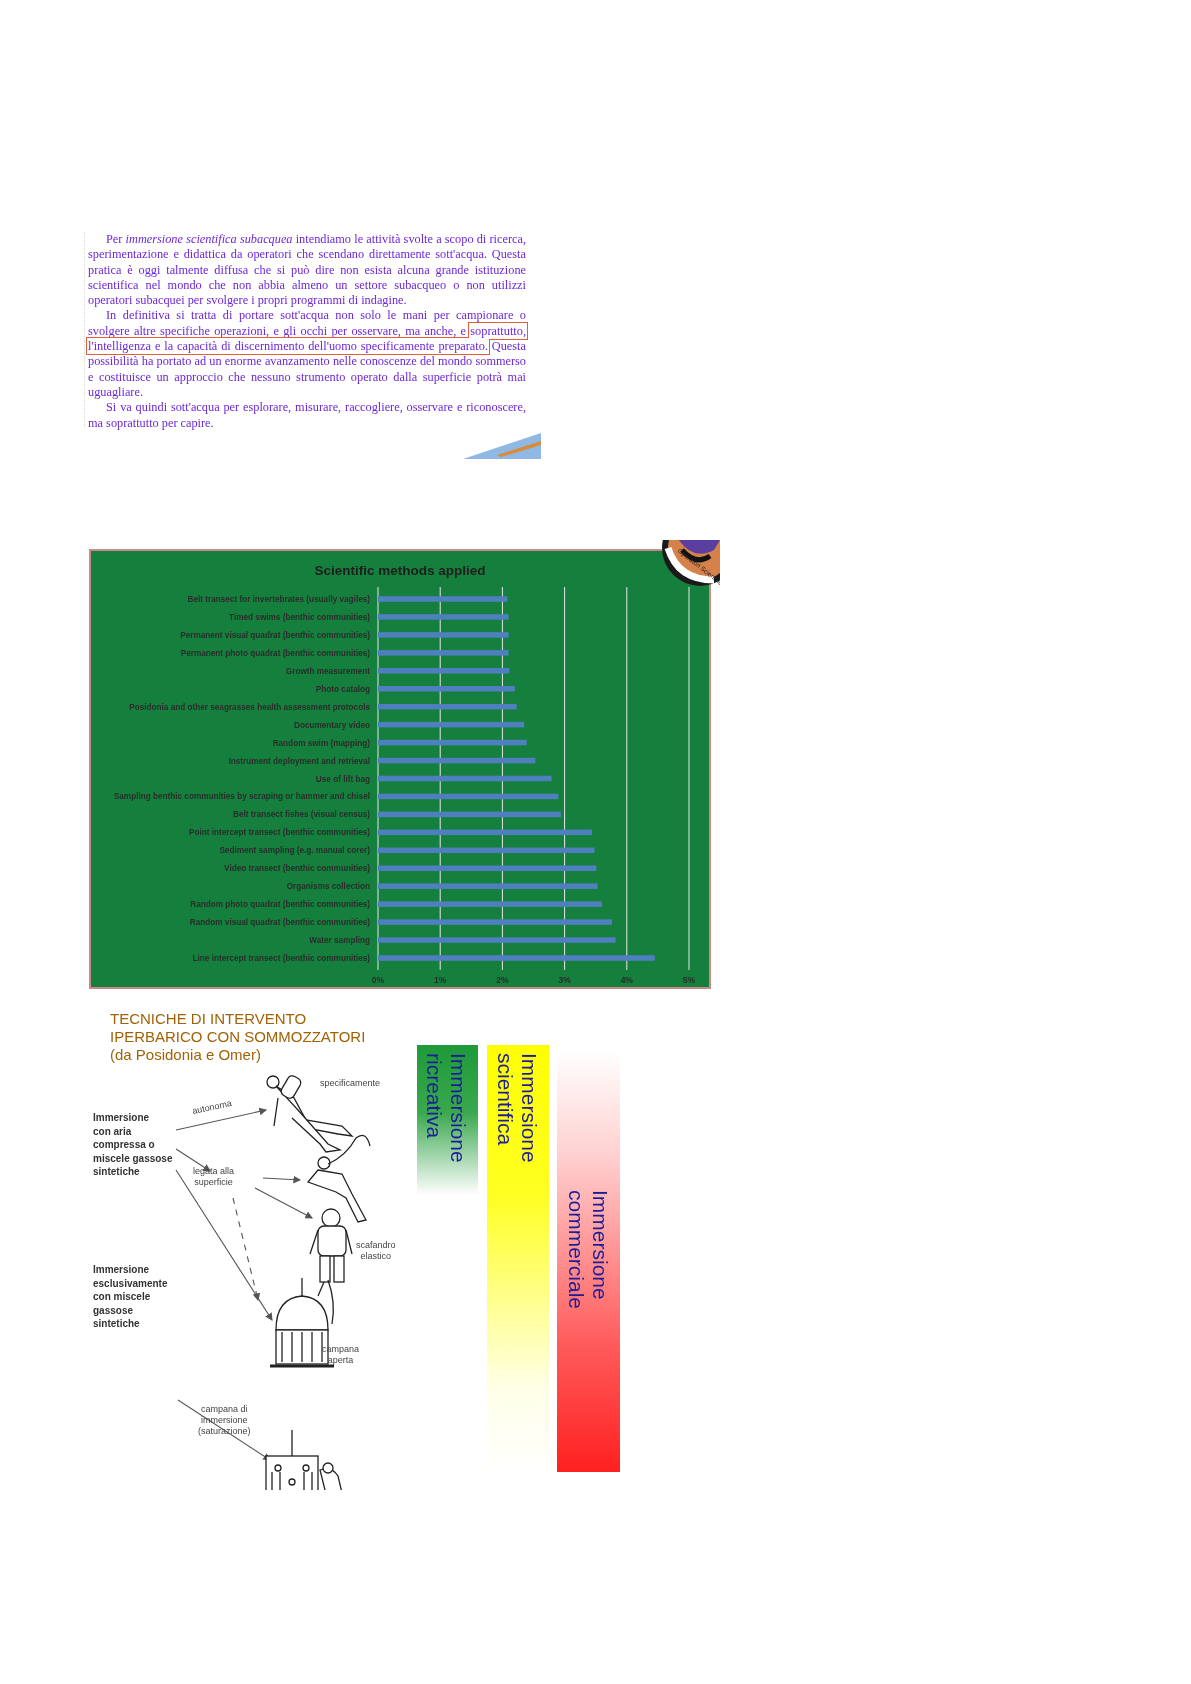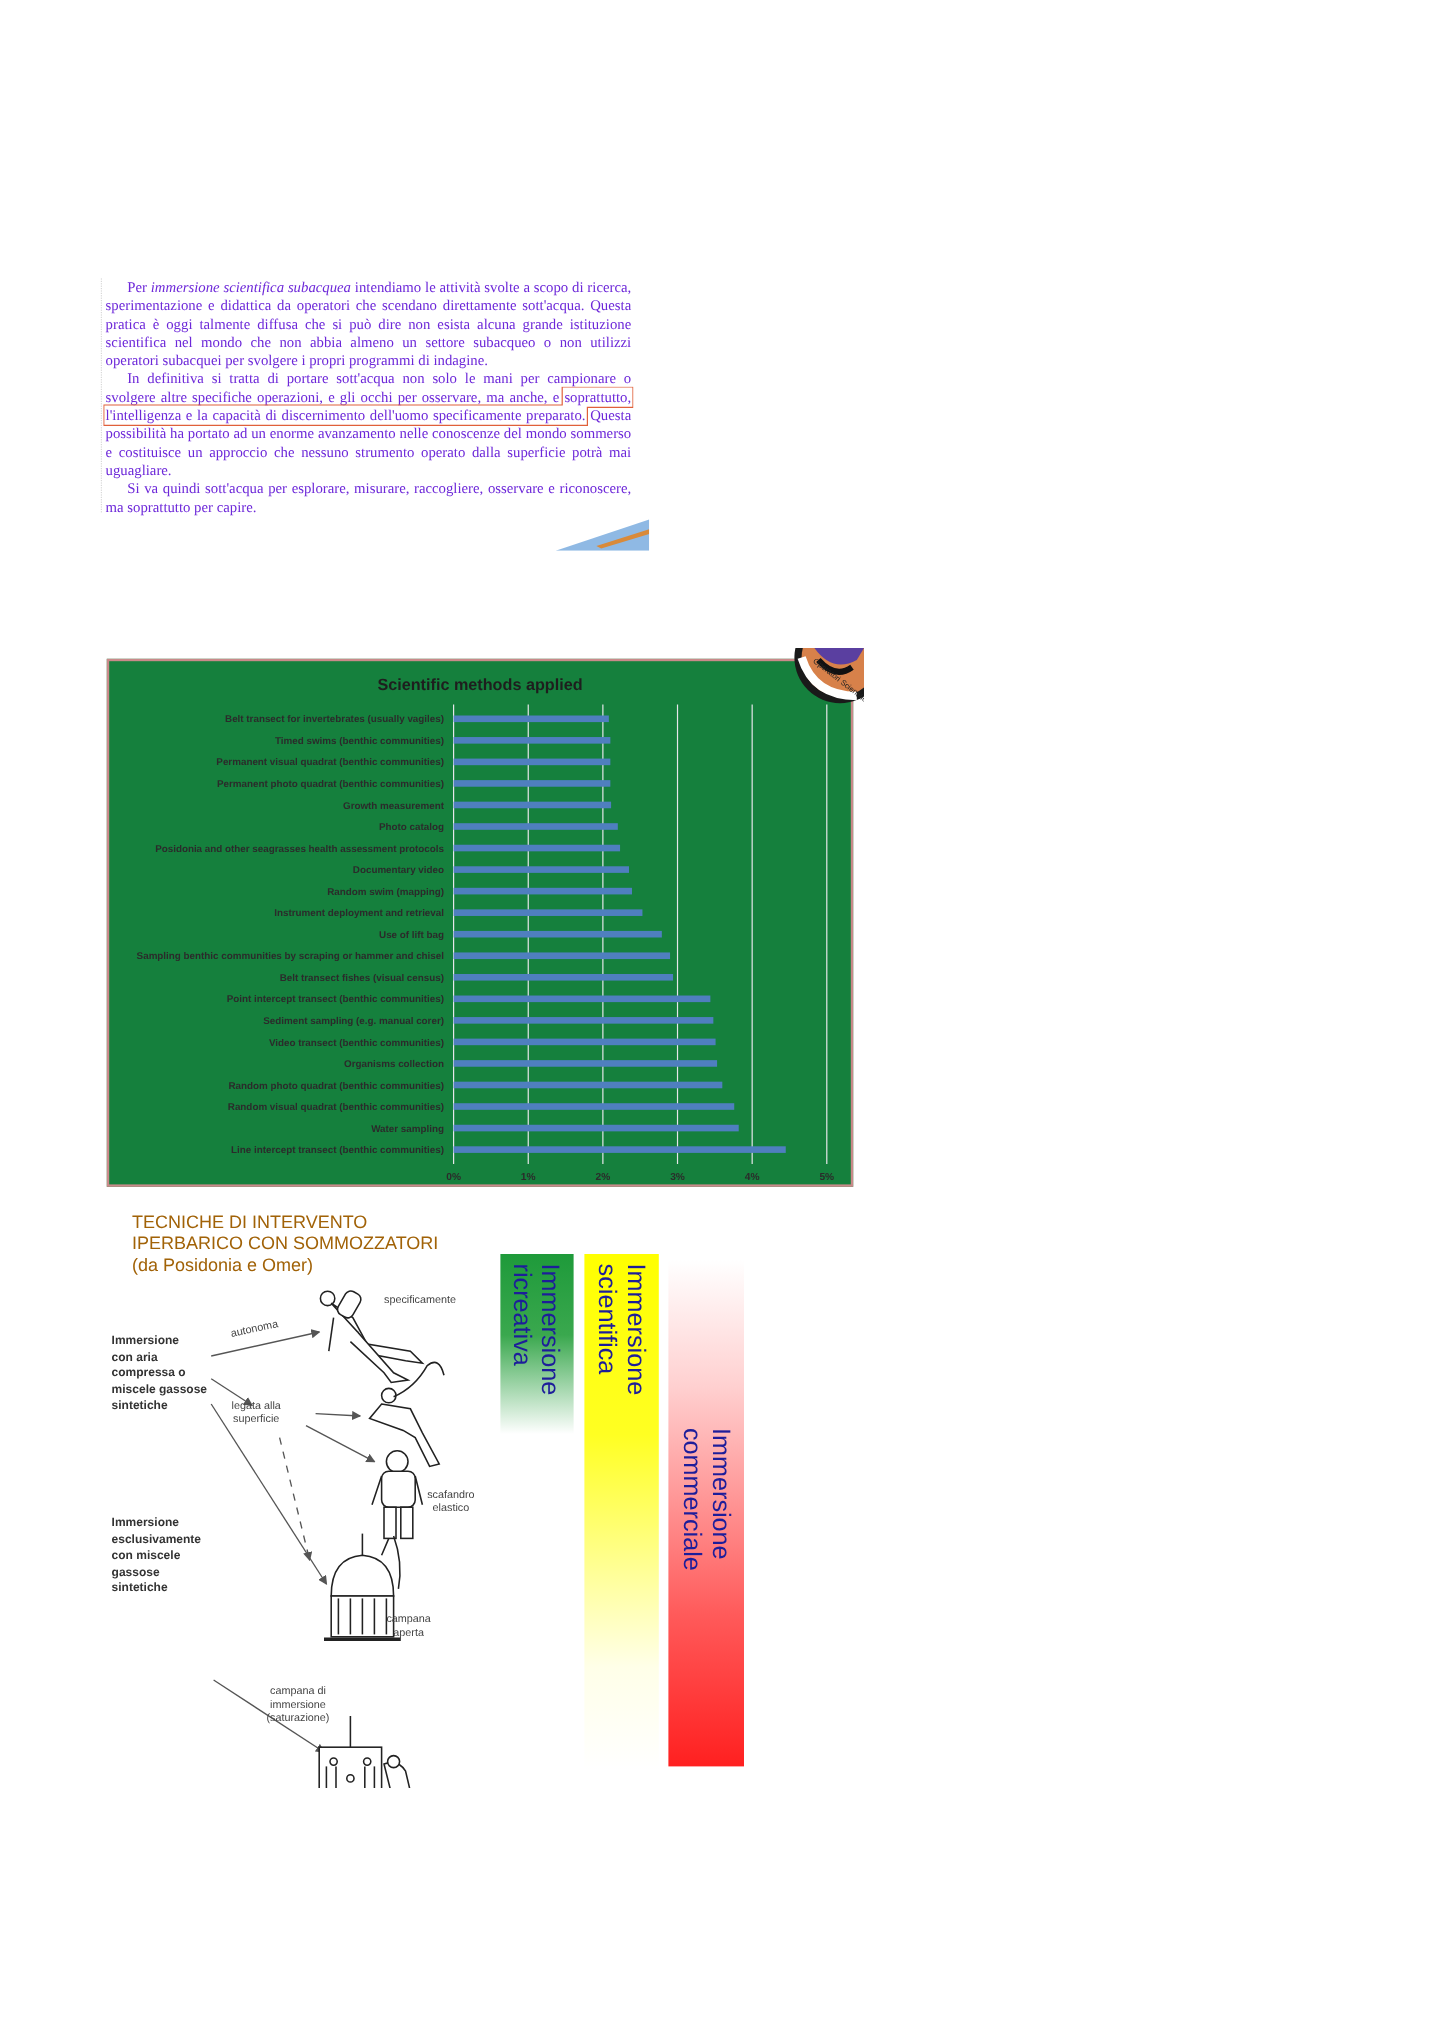--- a/index.html
+++ b/index.html
@@ -197,21 +197,21 @@
 gassose
 sintetiche</div>
 <div class="slabel" style="left:192px; top:1102px; transform:rotate(-12deg);">autonoma</div>
 <div class="slabel" style="left:193px; top:1166px; white-space:pre-line;">legata alla
 superficie</div>
 <div class="slabel" style="left:320px; top:1078px;">specificamente</div>
 <div class="slabel" style="left:356px; top:1240px; white-space:pre-line;">scafandro
 elastico</div>
 <div class="slabel" style="left:322px; top:1324px; white-space:pre-line;margin-top:20px;">campana
 aperta</div>
-<div class="slabel" style="left:198px; top:1404px; white-space:pre-line;margin-left:24px;">campana di
+<div class="slabel" style="left:198px; top:1404px; white-space:pre-line;">campana di
 immersione
 (saturazione)</div>
 
 <div class="band band-green">
   <div class="band-text" style="right:8px; top:8px;">Immersione
 ricreativa</div>
 </div>
 <div class="band band-yellow">
   <div class="band-text" style="right:8px; top:8px;">Immersione
 scientifica</div>

